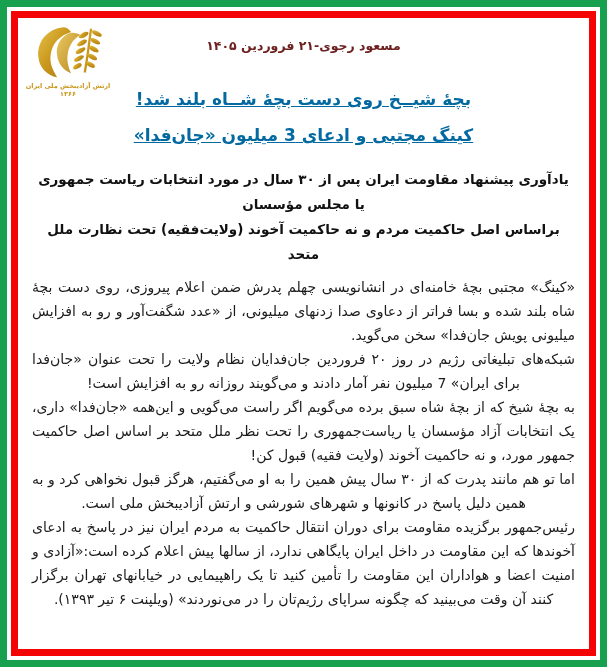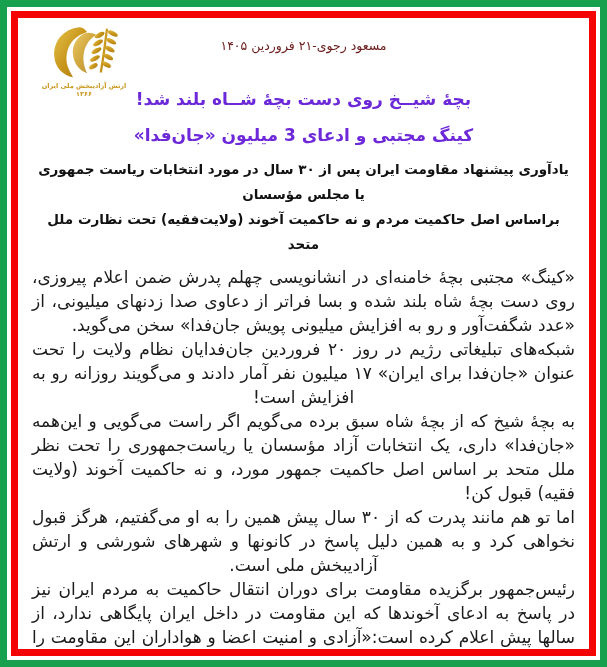--- a/index.html
+++ b/index.html
@@ -19,58 +19,59 @@
     border:7px solid #f40404;          
     background:#ffffff;
     direction:rtl;
     overflow:hidden;
     position:relative;
     padding:6px 14px 4px 14px;
   }
   
   .logo {
     position:absolute;
-    top:6px; right:auto; left:20px;
+    top:6px; right:auto; left:4px;
     width:92px; text-align:center;
     direction:rtl;
   }
   .logo svg { display:block; margin:0 auto; }
   .logo-caption { color:#c9971c; font-size:6.5px; font-weight:bold; line-height:8px; }
   
   .byline {
     text-align:center;
-    font-weight:normal;
+    font-weight:bold;
     font-size:12.5px;
     color:#6e2020;
     margin-top:14px;
   }
   
   .title {
     text-align:center;
     font-weight:bold;
-    color:#6d28d9;
+    color:#0369a1;
     font-size:17px;
     line-height:24px;
+    text-decoration:underline;
   }
   .title-1 { margin-top:34px; }
   .title-2 { margin-top:12px; }
   .subtitle {
     text-align:center;
     font-weight:bold;
     color:#111111;
     font-size:13.5px;
     line-height:25px;
   }
-  .subtitle-block { margin-top:10px; }
+  .subtitle-block { margin-top:20px; }
   
   .body-text { margin-top:8px; }
   .body-text p {
     margin:0;
     color:#1b1b1b;
-    font-size:17px;
+    font-size:14px;
     line-height:24px;
     text-align:justify;
     text-align-last:right;
   }
   .body-text p.last-center { text-align-last:center; }
 </style>
 </head>
 <body>
 
 <div class="page">
@@ -114,20 +115,20 @@
     <div class="title title-1">بچۀ شیــخ روی دست بچۀ شــاه بلند شد!</div>
     <div class="title title-2">کینگ مجتبی و ادعای 3 میلیون «جان‌فدا»</div>
 
     <div class="subtitle-block">
       <div class="subtitle">یادآوری پیشنهاد مقاومت ایران پس از ۳۰ سال در مورد انتخابات ریاست جمهوری یا مجلس مؤسسان</div>
       <div class="subtitle">براساس اصل حاکمیت مردم و نه حاکمیت آخوند (ولایت‌فقیه) تحت نظارت ملل متحد</div>
     </div>
 
     <div class="body-text">
       <p>«کینگ» مجتبی بچۀ خامنه‌ای در انشانویسی چهلم پدرش ضمن اعلام پیروزی، روی دست بچۀ شاه بلند شده و بسا فراتر از دعاوی صدا زدنهای میلیونی، از «عدد شگفت‌آور و رو به افزایش میلیونی پویش جان‌فدا» سخن می‌گوید.</p>
-      <p class="last-center">شبکه‌های تبلیغاتی رژیم در روز ۲۰ فروردین جان‌فدایان نظام ولایت را تحت عنوان «جان‌فدا برای ایران» ۱۷ میلیون نفر آمار دادند و می‌گویند روزانه رو به افزایش است!</p>
+      <p class="last-center">شبکه‌های تبلیغاتی رژیم در روز ۲۰ فروردین جان‌فدایان نظام ولایت را تحت عنوان «جان‌فدا برای ایران» 7 میلیون نفر آمار دادند و می‌گویند روزانه رو به افزایش است!</p>
       <p>به بچۀ شیخ که از بچۀ شاه سبق برده می‌گویم اگر راست می‌گویی و این‌همه «جان‌فدا» داری، یک انتخابات آزاد مؤسسان یا ریاست‌جمهوری را تحت نظر ملل متحد بر اساس اصل حاکمیت جمهور مورد، و نه حاکمیت آخوند (ولایت فقیه) قبول کن!</p>
       <p class="last-center">اما تو هم مانند پدرت که از ۳۰ سال پیش همین را به او می‌گفتیم، هرگز قبول نخواهی کرد و به همین دلیل پاسخ در کانونها و شهرهای شورشی و ارتش آزادیبخش ملی است.</p>
       <p class="last-center">رئیس‌جمهور برگزیده مقاومت برای دوران انتقال حاکمیت به مردم ایران نیز در پاسخ به ادعای آخوندها که این مقاومت در داخل ایران پایگاهی ندارد، از سالها پیش اعلام کرده است:«آزادی و امنیت اعضا و هواداران این مقاومت را تأمین کنید تا یک راهپیمایی در خیابانهای تهران برگزار کنند آن وقت می‌بینید که چگونه سراپای رژیم‌تان را در می‌نوردند» (ویلپنت ۶ تیر ۱۳۹۳).</p>
     </div>
 
   </div>
 </div>
 
 </body></html>

